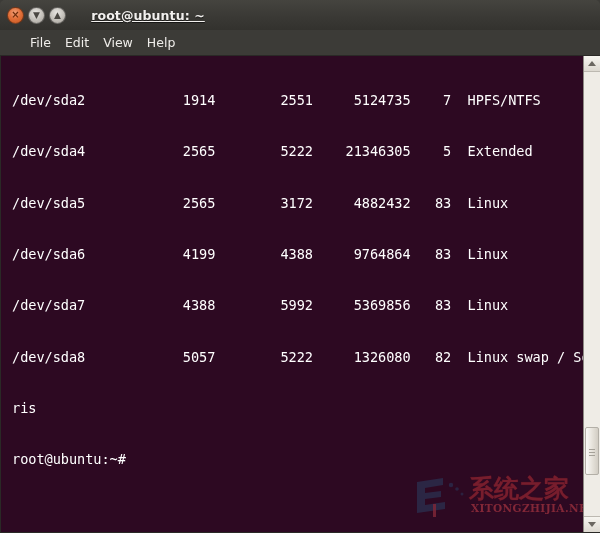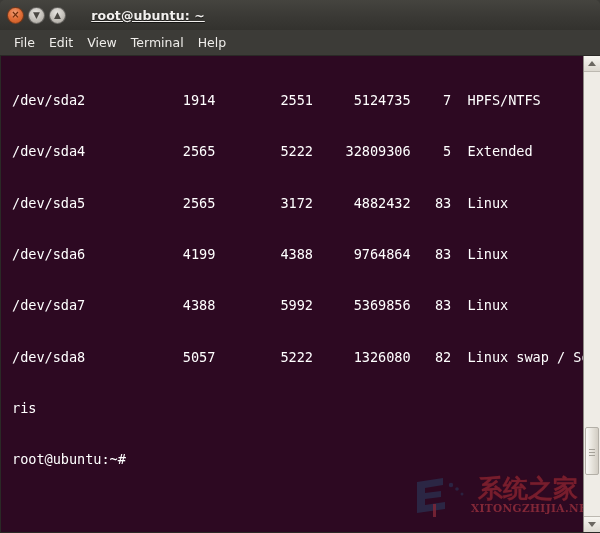--- a/index.html
+++ b/index.html
@@ -85,21 +85,21 @@
   
   .title-text span { position: relative; left: -152px; text-decoration: underline; }
 
   
   .menubar {
     flex: 0 0 25px;
     height: 25px;
     background: #3c3b37;
     display: flex;
     align-items: center;
-    padding-left: 7px;
+    padding-left: 23px;
     border-bottom: 1px solid #2a2926;
   }
   .menuitem {
     font-family: "DejaVu Sans", sans-serif;
     font-size: 12.5px;
     color: #efedea;
     padding: 2px 7px 3px 7px;
     cursor: default;
     white-space: nowrap;
   }
@@ -152,21 +152,20 @@
     position: absolute;
     left: 56px;
     top: 2px;
     font-family: "DejaVu Sans", sans-serif;
     font-size: 25px;
     font-weight: bold;
     color: #7e1f2e;
     letter-spacing: 0px;
     line-height: 1;
     text-shadow: 0 0 1px #5d1622;
-    margin-left: 9px;
   }
   .wm-en {
     position: absolute;
     left: 58px;
     top: 29px;
     font-family: "DejaVu Serif", serif;
     font-size: 10.5px;
     font-weight: bold;
     color: #8a2a39;
     letter-spacing: 0.4px;
@@ -260,21 +259,20 @@
     </div>
     <div class="title-text">
       <span>root@ubuntu: ~</span>
     </div>
   </div>
 
   <div class="menubar">
     <div class="menuitem">File</div>
     <div class="menuitem">Edit</div>
     <div class="menuitem">View</div>
-    <div class="menuitem">Terminal</div>
     <div class="menuitem">Help</div>
   </div>
 
   <div class="body-row">
 
     <div class="screen">
 
       <div class="watermark">
         <svg class="wm-logo" viewBox="0 0 56 44">
           <path d="M4 8 L30 4 L30 11 L12 14 L12 19 L28 17 L28 23 L12 25 L12 31 L32 28 L32 35 L4 39 Z" fill="#2b2a4a" opacity="0.95"></path>
@@ -282,21 +280,21 @@
           <circle cx="44" cy="15" r="1.8" fill="#2b2a4a" opacity="0.85"></circle>
           <circle cx="49" cy="20" r="1.5" fill="#2b2a4a" opacity="0.8"></circle>
           <rect x="20" y="30" width="3" height="13" fill="#8a2a39" opacity="0.8"></rect>
         </svg>
         <div class="wm-cn">系统之家</div>
         <div class="wm-en">XITONGZHIJIA.NET</div>
       </div>
 
       <div class="term">
         <div class="line">/dev/sda2            1914        2551     5124735    7  HPFS/NTFS</div>
-        <div class="line">/dev/sda4            2565        5222    32809306    5  Extended</div>
+        <div class="line">/dev/sda4            2565        5222    21346305    5  Extended</div>
         <div class="line">/dev/sda5            2565        3172     4882432   83  Linux</div>
         <div class="line">/dev/sda6            4199        4388     9764864   83  Linux</div>
         <div class="line">/dev/sda7            4388        5992     5369856   83  Linux</div>
         <div class="line">/dev/sda8            5057        5222     1326080   82  Linux swap / Sola</div>
         <div class="line">ris</div>
         <div class="line">root@ubuntu:~#</div>
         
         
         
         

